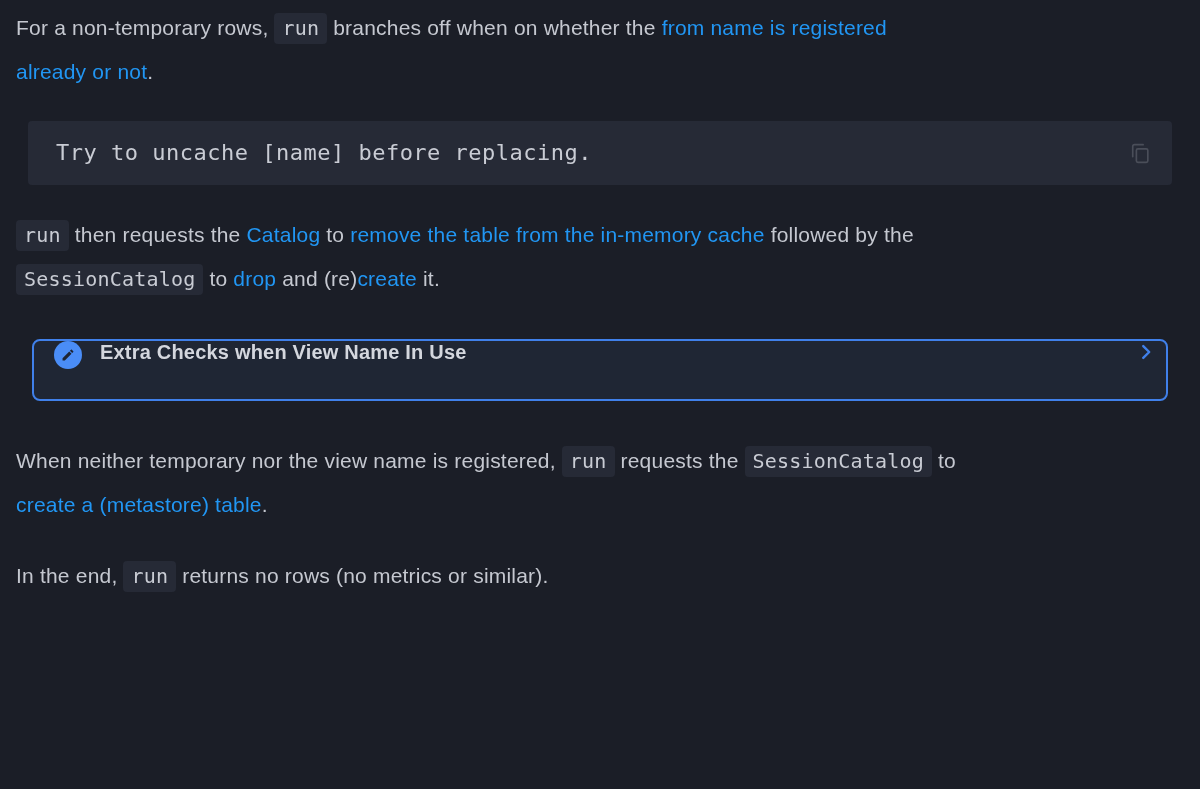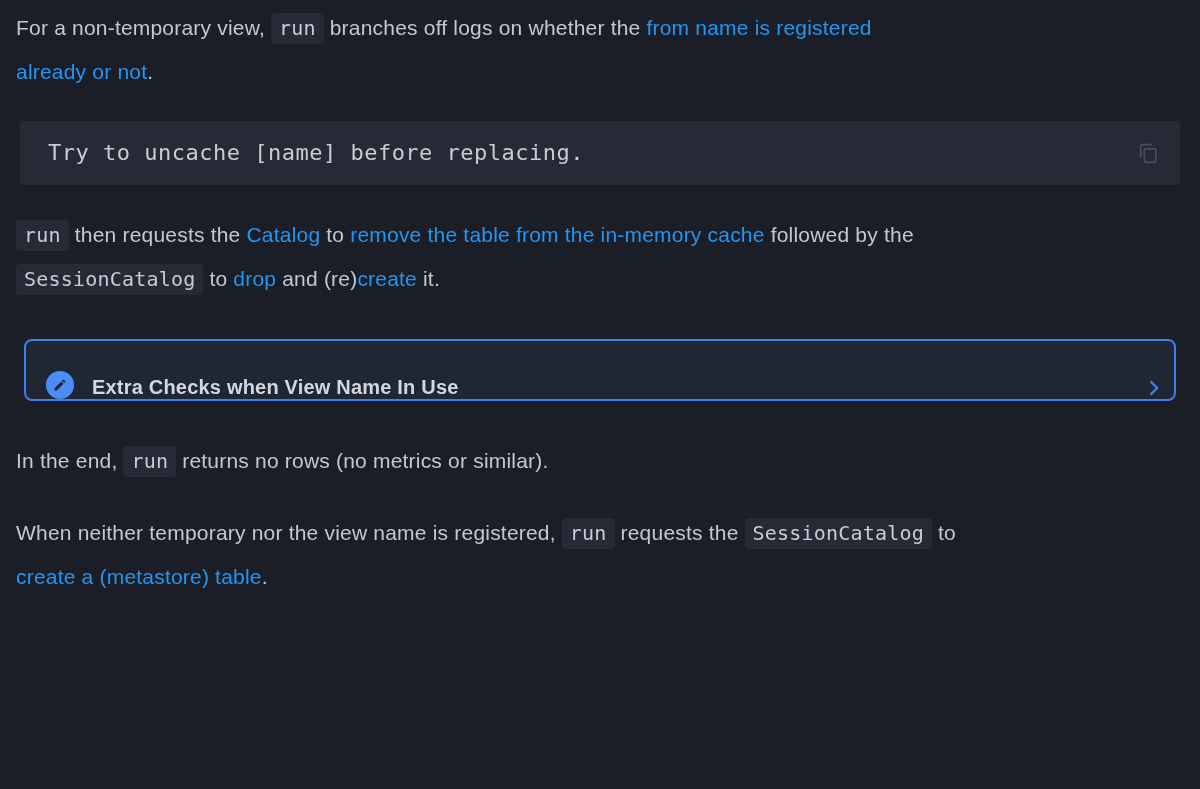--- a/index.html
+++ b/index.html
@@ -35,45 +35,45 @@
   code.inline-code{
     font-family:"DejaVu Sans Mono","Liberation Mono",monospace;
     font-size:20px;
     background:var(--code-bg);
     color:var(--code-text);
     padding:3px 8px 4px;
     border-radius:4px;
     white-space:nowrap;
   }
   .codeblock{
-    margin:28px 4px;
+    margin:28px 12px;
     background:var(--code-bg);
     border-radius:4px;
     padding:19px 28px;
     position:relative;
   }
   .codeblock code{
     font-family:"DejaVu Sans Mono","Liberation Mono",monospace;
     font-size:22px;
     line-height:26px;
     letter-spacing:.5px;
     color:var(--code-text);
     display:block;
     white-space:pre;
   }
   .copy-btn{
     position:absolute;right:20px;top:50%;transform:translateY(-50%);
     background:none;border:none;padding:0;margin:0;cursor:pointer;line-height:0;
   }
   .admonition{
-    margin:38px 8px;
+    margin:38px 16px;
     border:2px solid var(--accent-blue);
     border-radius:8px;
     background:var(--admonition-bg);
-    display:flex;align-items:flex-end;
+    display:flex;align-items:flex-start;
     height:62px;
     padding:0 9px 0 20px;
     cursor:pointer;
   }
   .adm-icon{line-height:0;}
   .adm-icon .circle{fill:var(--icon-circle-blue);}
   .adm-icon .pencil{fill:var(--pencil-glyph);}
   .adm-title{
     font-weight:bold;
     font-size:20px;
@@ -84,21 +84,21 @@
   }
   .adm-chevron{line-height:0;margin-left:12px;}
   .adm-chevron path{stroke:var(--accent-blue);}
   .copy-btn svg rect,.copy-btn svg path{stroke:var(--copy-icon-color);}
 </style>
 </head>
 <body>
 
 <div class="page">
 
-  <p class="para"><span>For a non-temporary view, </span><code class="inline-code">run</code><span> branches off logs on whether the </span><a class="doc-link" href="#">from name is registered</a><br><a class="doc-link" href="#">already or not</a><span>.</span></p>
+  <p class="para"><span>For a non-temporary rows, </span><code class="inline-code">run</code><span> branches off when on whether the </span><a class="doc-link" href="#">from name is registered</a><br><a class="doc-link" href="#">already or not</a><span>.</span></p>
 
 
 
   <div class="codeblock">
     <code>Try to uncache [name] before replacing.</code>
     <button class="copy-btn">
       <svg width="25" height="25" viewBox="0 0 24 24" fill="none" stroke-width="1.6" stroke-linecap="round" stroke-linejoin="round">
         <rect x="9" y="8" width="11" height="13" rx="1.5"></rect>
         <path d="M5.5 15.5 V5.8 A1.8 1.8 0 0 1 7.3 4 H15.5"></path>
       </svg>
@@ -115,17 +115,17 @@
       </svg>
     </span>
     <span class="adm-title">Extra Checks when View Name In Use</span>
     <span class="adm-chevron">
       <svg width="22" height="22" viewBox="0 0 24 24" fill="none" stroke-width="2.6" stroke-linecap="round" stroke-linejoin="round">
         <path d="M9 5.5 L15.5 12 L9 18.5"></path>
       </svg>
     </span>
   </div>
 
+  <p class="para"><span>When neither temporary nor the view name is registered, </span><code class="inline-code">run</code><span> requests the </span><code class="inline-code">SessionCatalog</code><span> to</span><br><a class="doc-link" href="#">create a (metastore) table</a><span>.</span></p>
+
   <p class="para"><span>In the end, </span><code class="inline-code">run</code><span> returns no rows (no metrics or similar).</span></p>
-
-  <p class="para"><span>When neither temporary nor the view name is registered, </span><code class="inline-code">run</code><span> requests the </span><code class="inline-code">SessionCatalog</code><span> to</span><br><a class="doc-link" href="#">create a (metastore) table</a><span>.</span></p>
 
 </div>
 
 </body></html>

